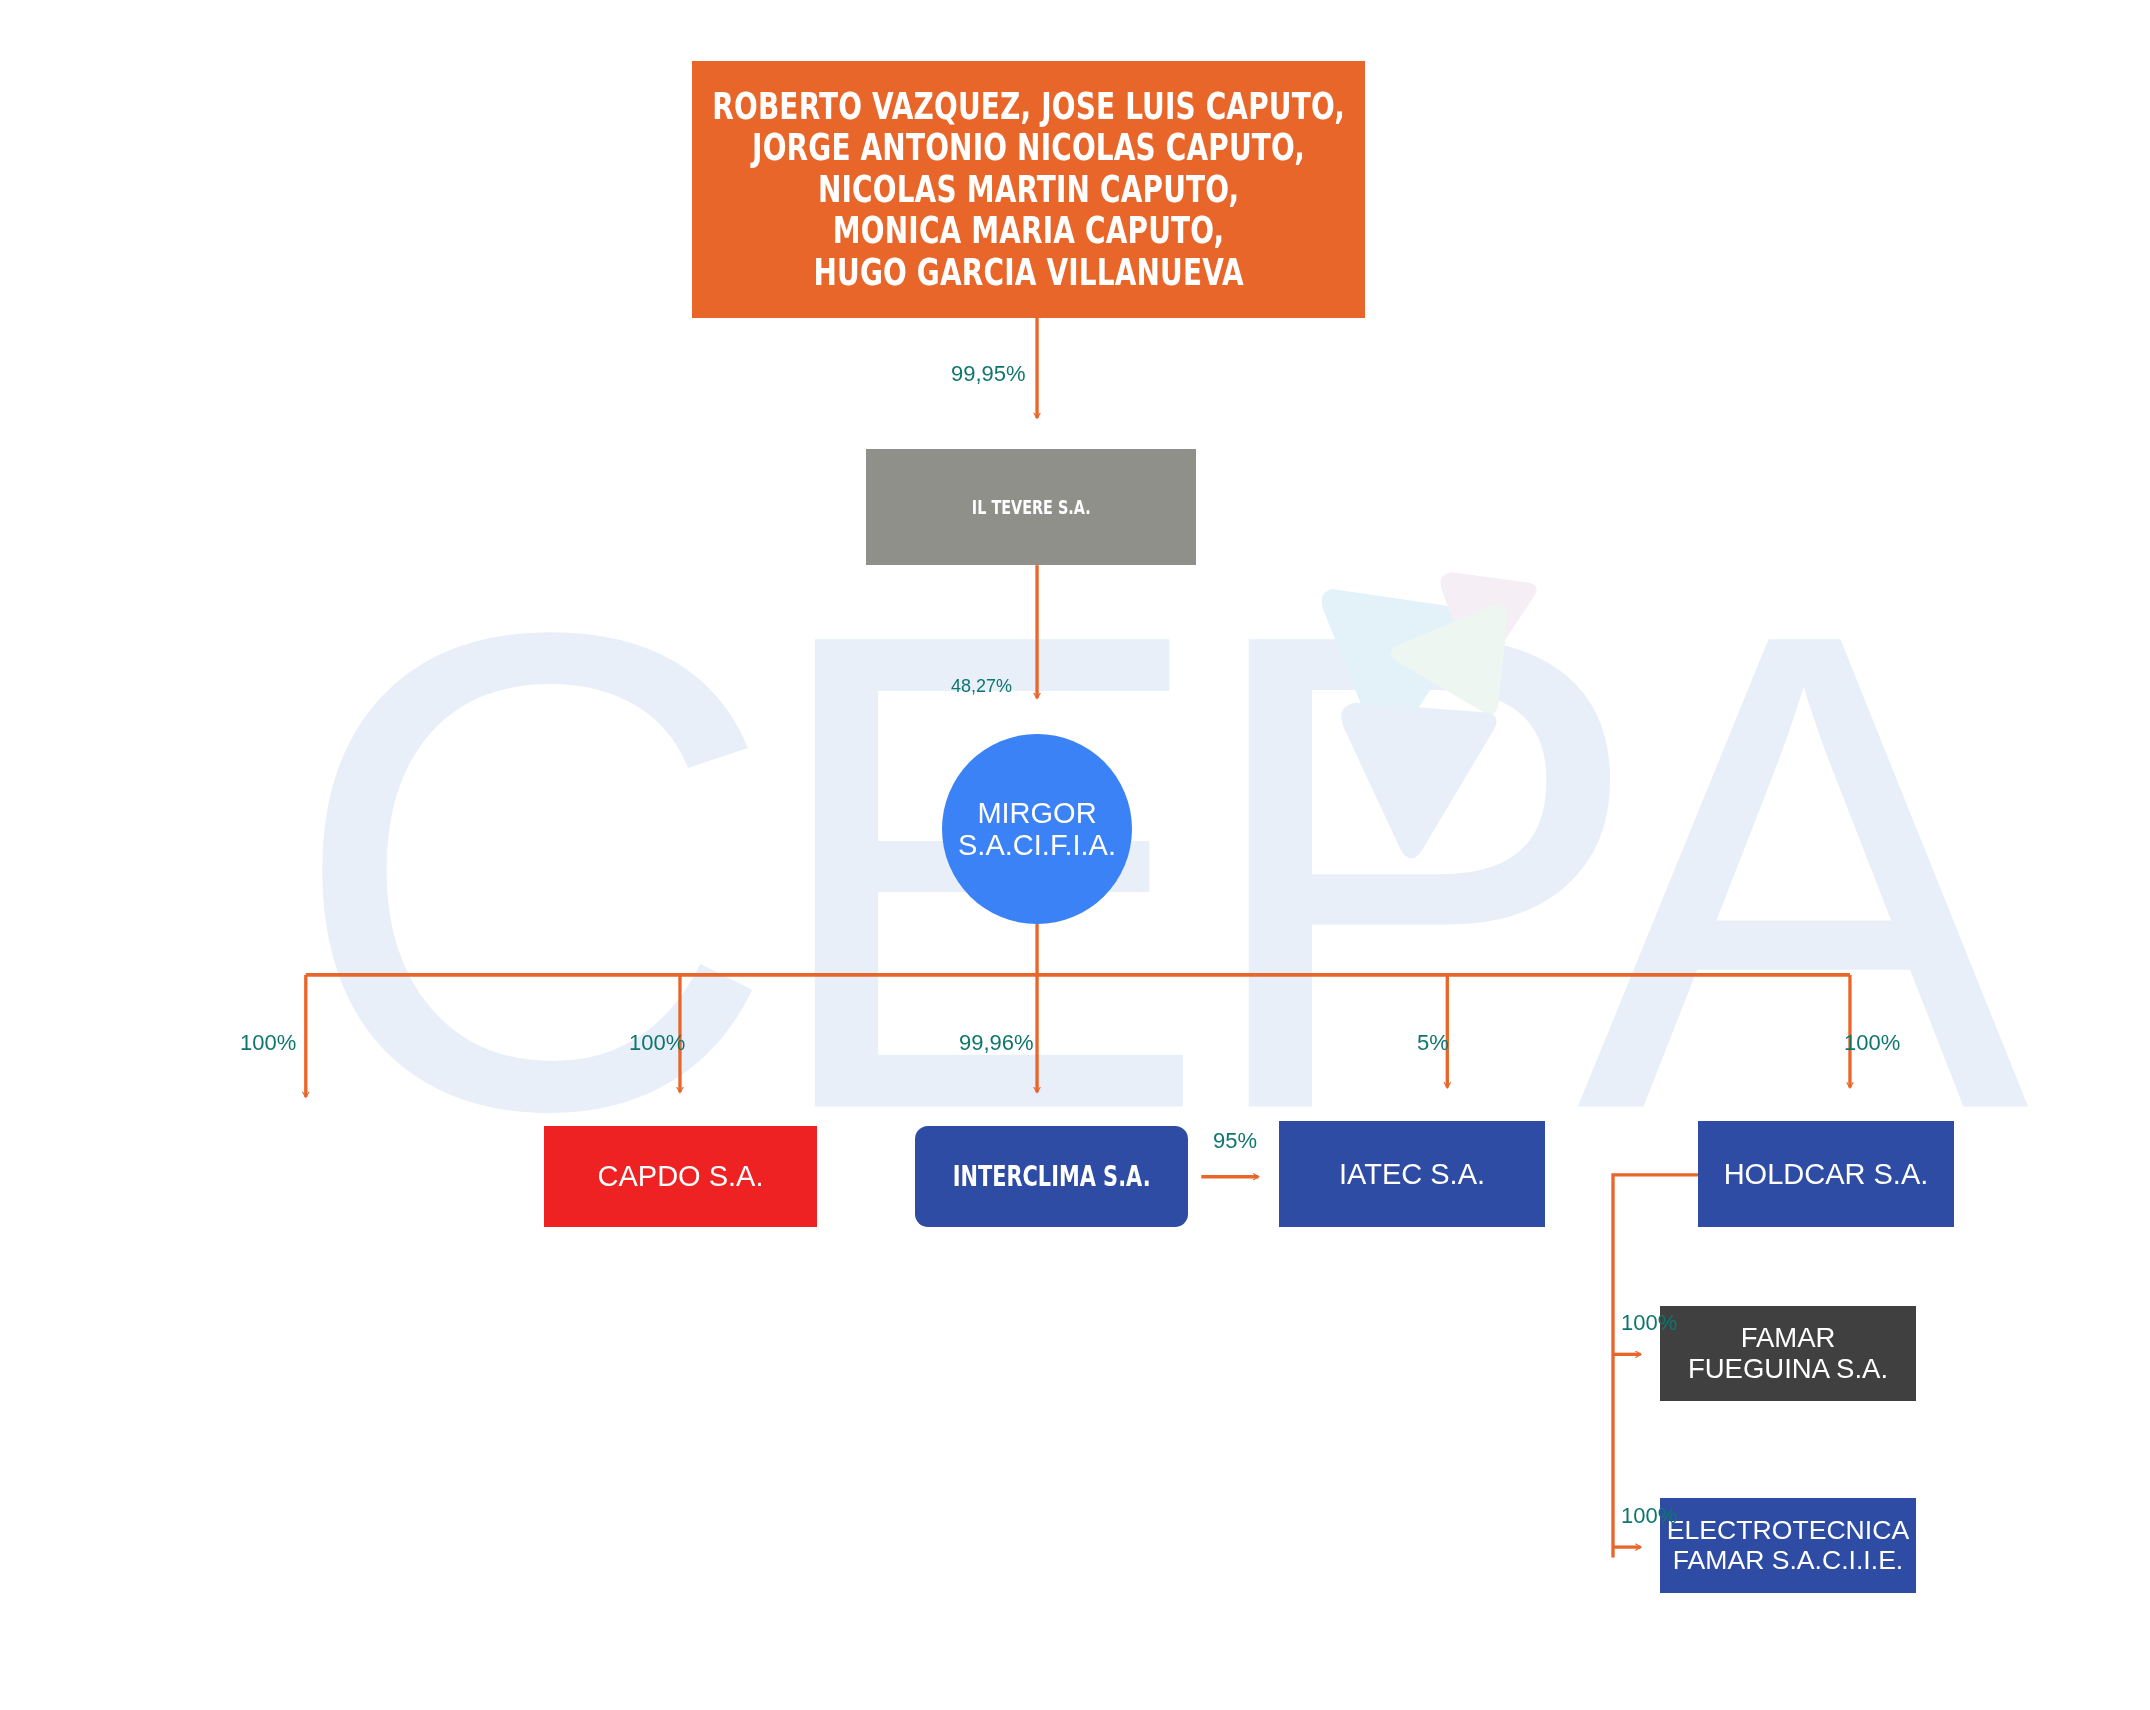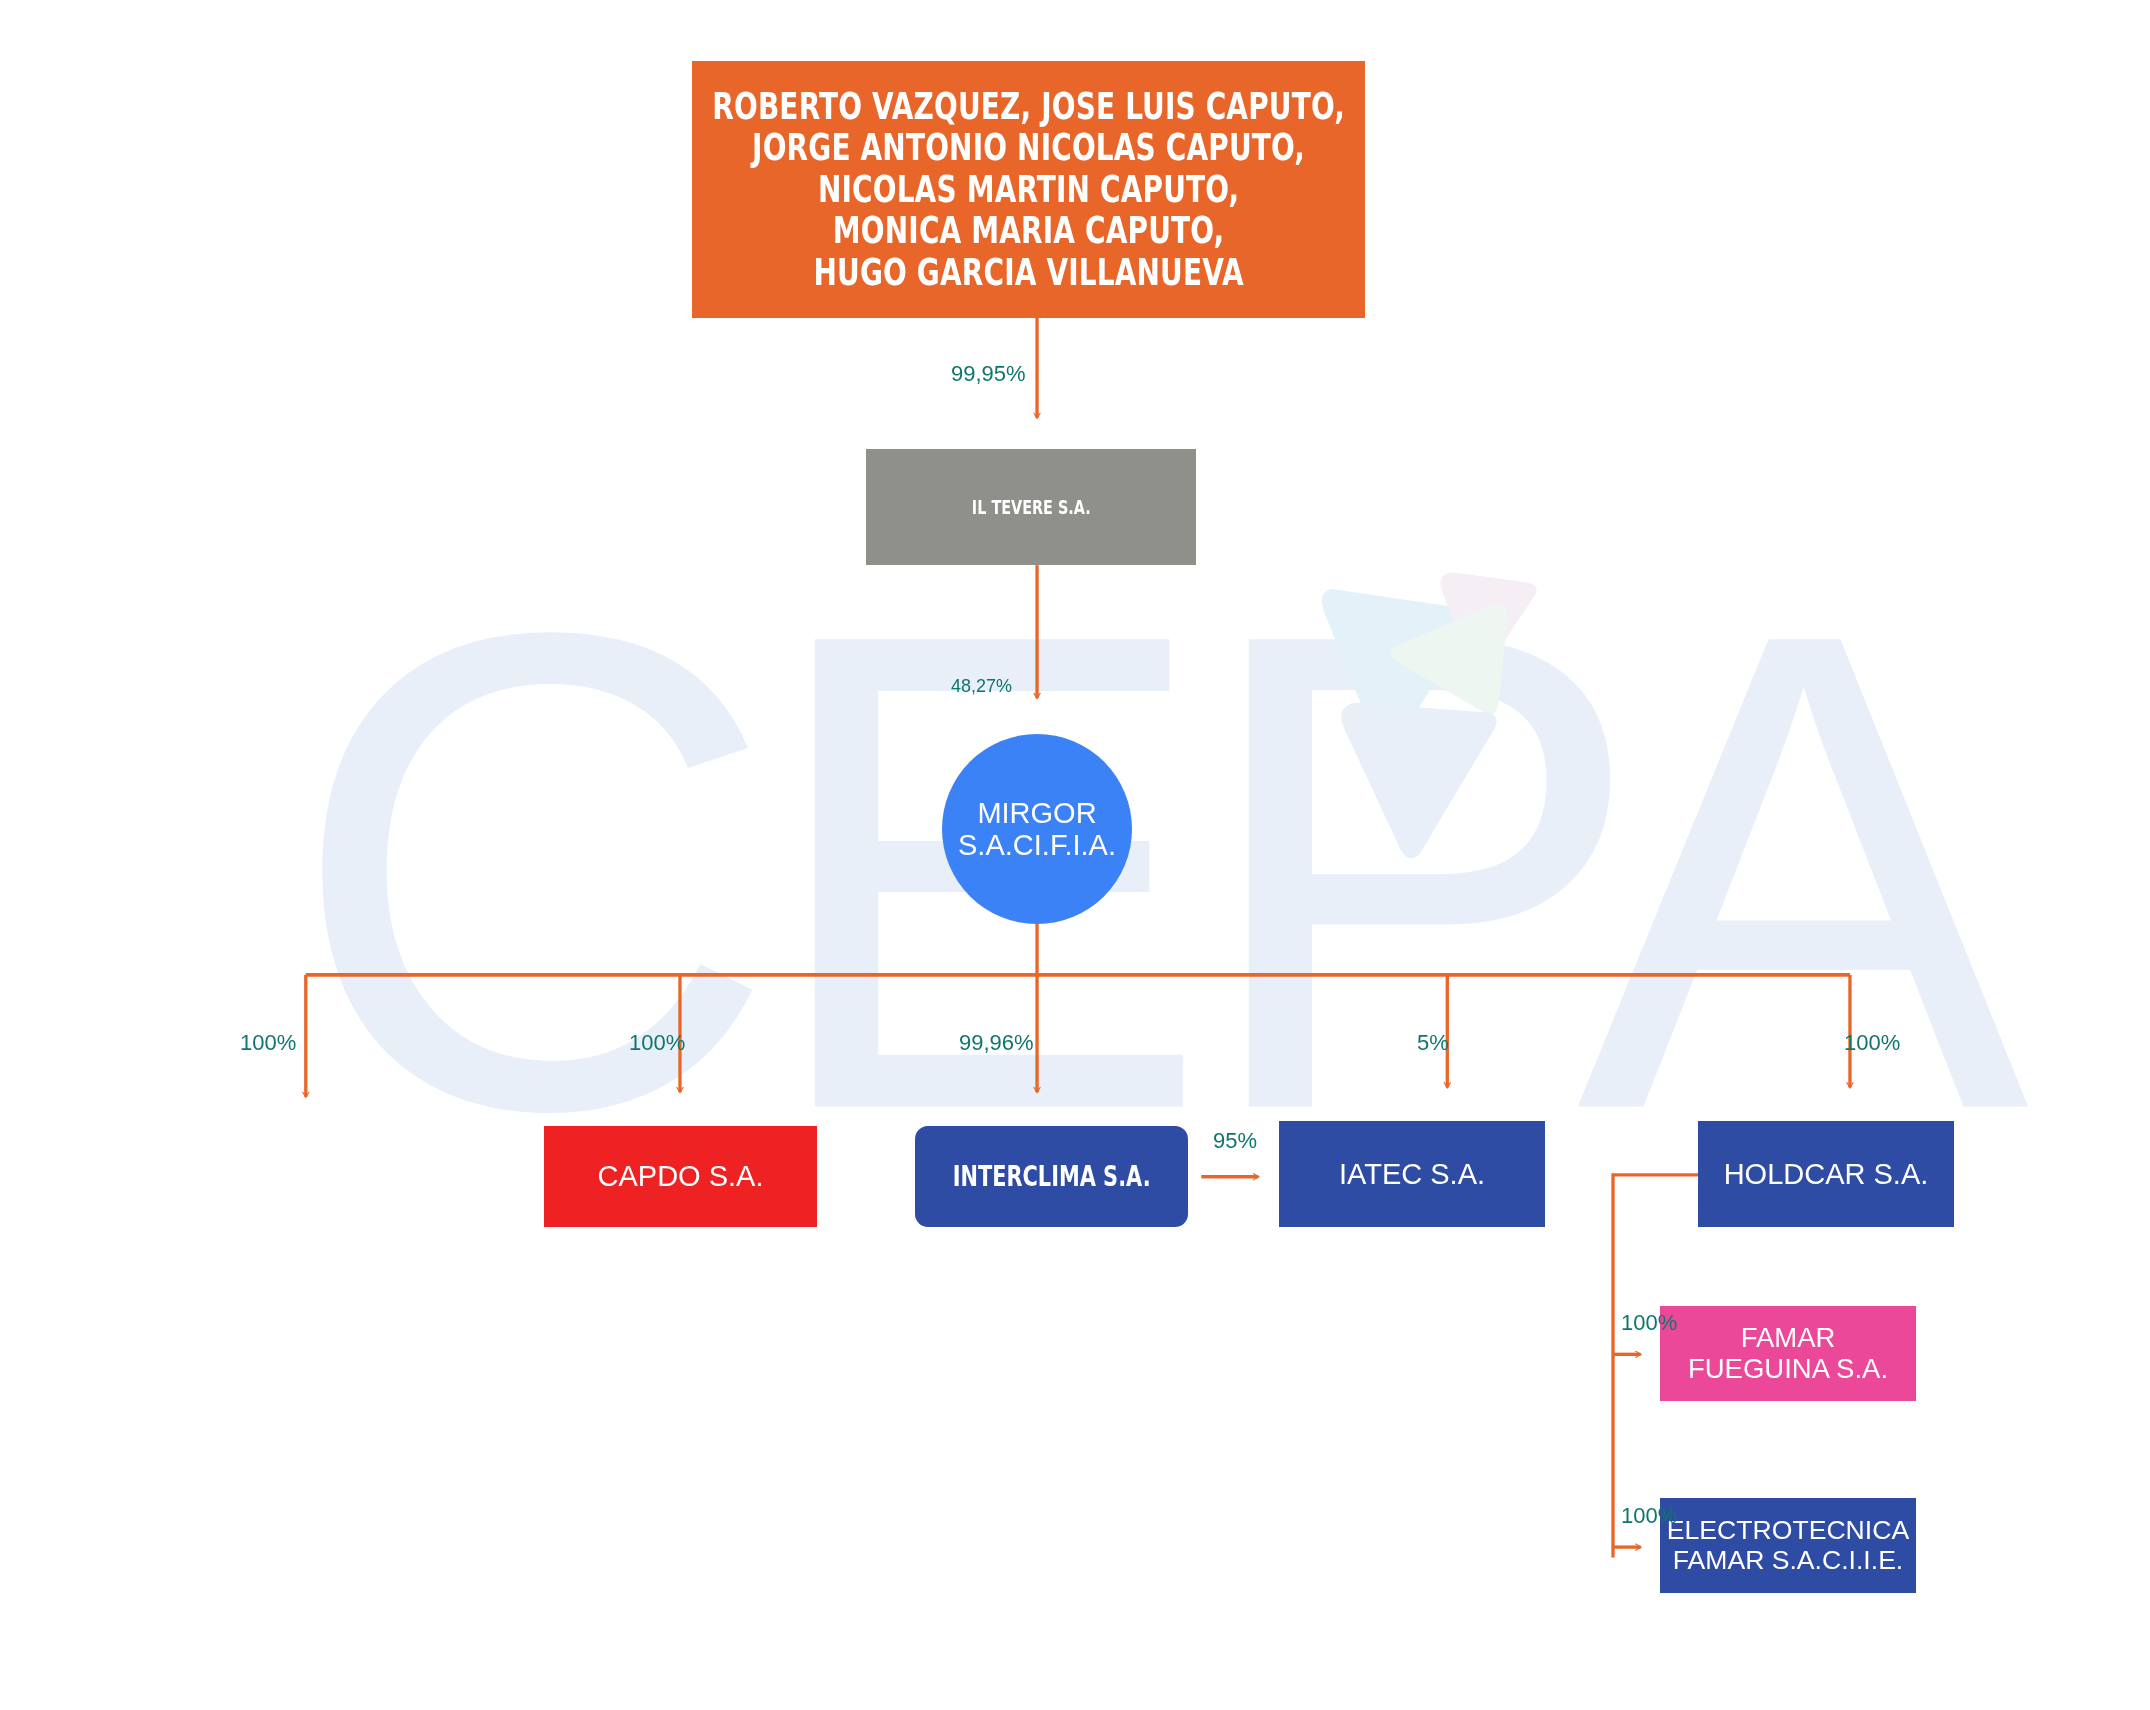--- a/index.html
+++ b/index.html
@@ -27,21 +27,21 @@
   #n-tevere{left:866px;top:449px;width:330px;height:116px;background:#8E9089;font-size:20px;}
 
   #n-mirgor{left:942px;top:734px;width:190px;height:190px;background:#3b82f6;border-radius:50%;
             font-size:29px;}
 
   #n-gmra {left:186px; top:1131px;width:263px;height:101px;background:#2F4CA4;font-size:29px;}
   #n-capdo{left:544px;top:1126px;width:273px;height:101px;background:#EE2222;font-size:29px;}
   #n-inter{left:915px;top:1126px;width:273px;height:101px;background:#2F4CA4;font-size:29px;border-radius:13px;}
   #n-iatec{left:1279px;top:1121px;width:266px;height:106px;background:#2F4CA4;font-size:29px;}
   #n-hold {left:1698px;top:1121px;width:256px;height:106px;background:#2F4CA4;font-size:29px;}
-  #n-famar{left:1660px;top:1306px;width:256px;height:95px;background:#ec4899;font-size:27.5px;}
+  #n-famar{left:1660px;top:1306px;width:256px;height:95px;background:#404040;font-size:27.5px;}
   #n-elec {left:1660px;top:1498px;width:256px;height:95px;background:#2F4CA4;font-size:26.6px;}
 
   
   .pct{position:absolute;z-index:4;color:#0f766e;font-family:"Liberation Sans",sans-serif;
        font-weight:400;white-space:nowrap;}
   .pct.md{font-size:22px;}
 
   #p-9995{left:951px;top:361px;font-size:22px;}
   #p-4827{left:951px;top:676px;font-size:18px;}
   #p-100a{left:240px; top:1030px;}

